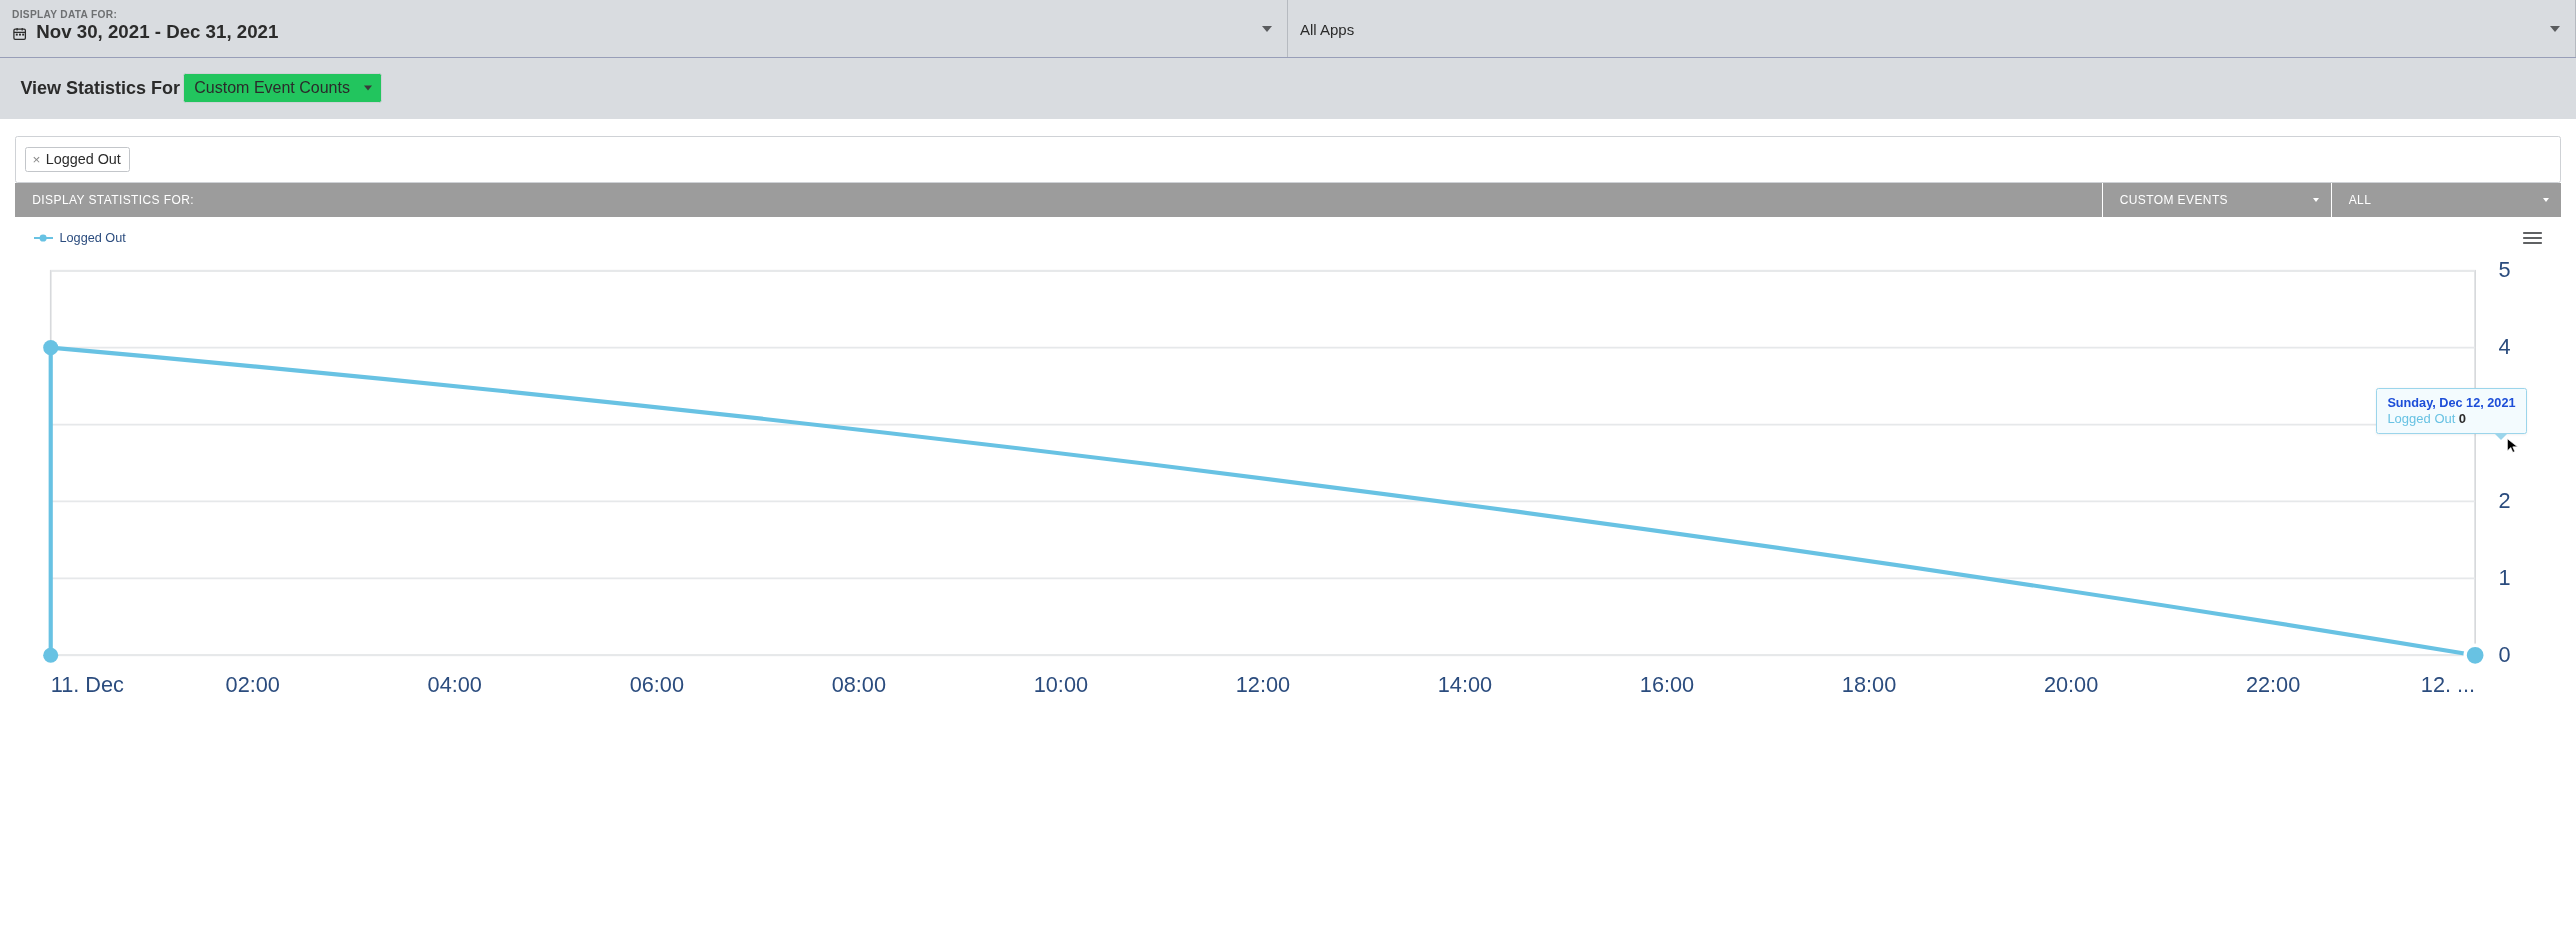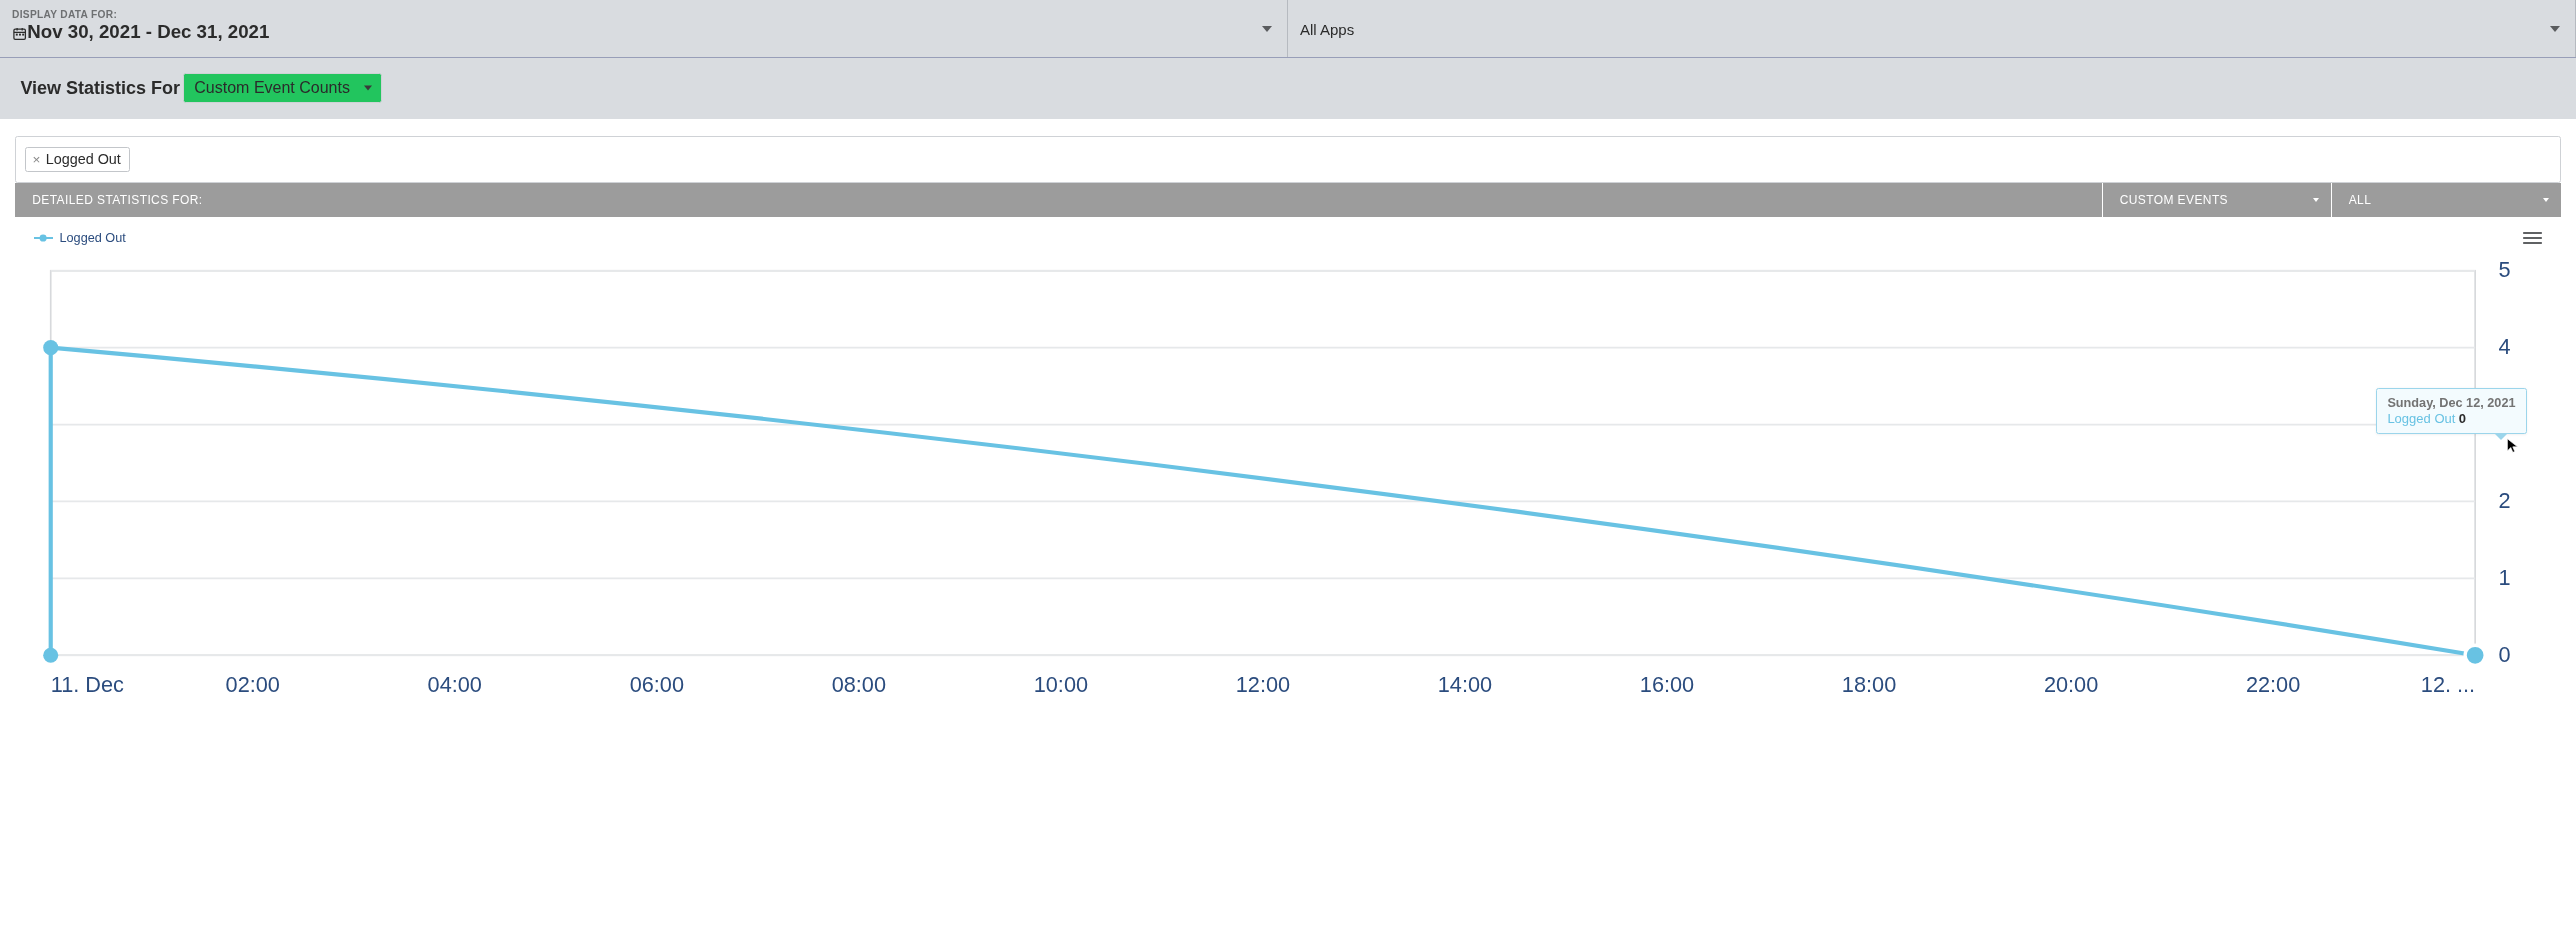--- a/index.html
+++ b/index.html
@@ -23,21 +23,21 @@
   }
   .topbar .cell{
     position:relative;padding:8.5px 17px 6.8px 12px;
     display:flex;flex-direction:column;justify-content:flex-start;
     border-right:0.8px solid #b6bac0;
     cursor:pointer;
   }
   .topbar .cell.date{width:50%;font-weight:bold;}
   .topbar .cell.apps{flex:1;flex-direction:row;align-items:center;font-size:15px;}
   .eyebrow{font-size:10.2px;letter-spacing:0.3px;color:var(--text-muted);margin-bottom:1.7px;}
-  .date-value{font-size:18.7px;color:var(--text-dark);display:flex;align-items:center;gap:0;}
+  .date-value{font-size:18.7px;color:var(--text-dark);display:flex;align-items:center;gap:9px;}
   .chev{
     position:absolute;right:15.3px;top:50%;transform:translateY(-50%);
     width:0;height:0;border-left:5.1px solid transparent;border-right:5.1px solid transparent;border-top:6px solid #5a5c5e;
   }
   .cal-icon{width:15.3px;height:15.3px;display:inline-block;}
   .cal-icon svg{width:100%;height:100%;}
 
   
   .secbar{
     background:var(--page-bg);
@@ -95,21 +95,21 @@
 
   .chart-wrap{position:relative;padding:6.8px 18.7px 10.2px;}
   svg.chart{display:block;width:100%;height:auto;}
 
   .tooltip{
     position:absolute;right:34px;top:141px;
     background:#f3fbfe;border:0.8px solid var(--tooltip-border);border-radius:2.5px;
     padding:6.8px 10.2px;font-size:12.7px;white-space:nowrap;
     box-shadow:0 0.8px 2.5px rgba(0,0,0,0.06);
   }
-  .tooltip .date{font-weight:600;color:#737373;margin-bottom:1.7px;font-size:12.7px;}
+  .tooltip .date{font-weight:600;color:#1d4ed8;margin-bottom:1.7px;font-size:12.7px;}
   .tooltip .series{color:var(--chart-line);font-size:13px;}
   .tooltip .series .val{color:#2b2b2b;font-weight:600;margin-left:3.4px;}
   .tooltip::after{
     content:"";position:absolute;bottom:-6.8px;right:18.7px;
     width:0;height:0;border-left:6.8px solid transparent;border-right:6.8px solid transparent;border-top:6.8px solid var(--tooltip-border);
   }
   .cursor-arrow{
     position:absolute;right:41px;top:190px;width:13.6px;height:17px;pointer-events:none;
   }
 
@@ -157,21 +157,21 @@
     <div class="chip-row">
       <span class="chip">
         <span class="x">×</span>
         <span>Logged Out</span>
       </span>
     </div>
   </div>
 
   <div class="grey-strip">
     <div class="segment label">
-      <span>DETAILED STATISTICS FOR:</span>
+      <span>DISPLAY STATISTICS FOR:</span>
     </div>
     <div class="segment sel">
       <span>CUSTOM EVENTS</span>
       <span class="tri"></span>
     </div>
     <div class="segment sel">
       <span>ALL</span>
       <span class="tri"></span>
     </div>
   </div>

